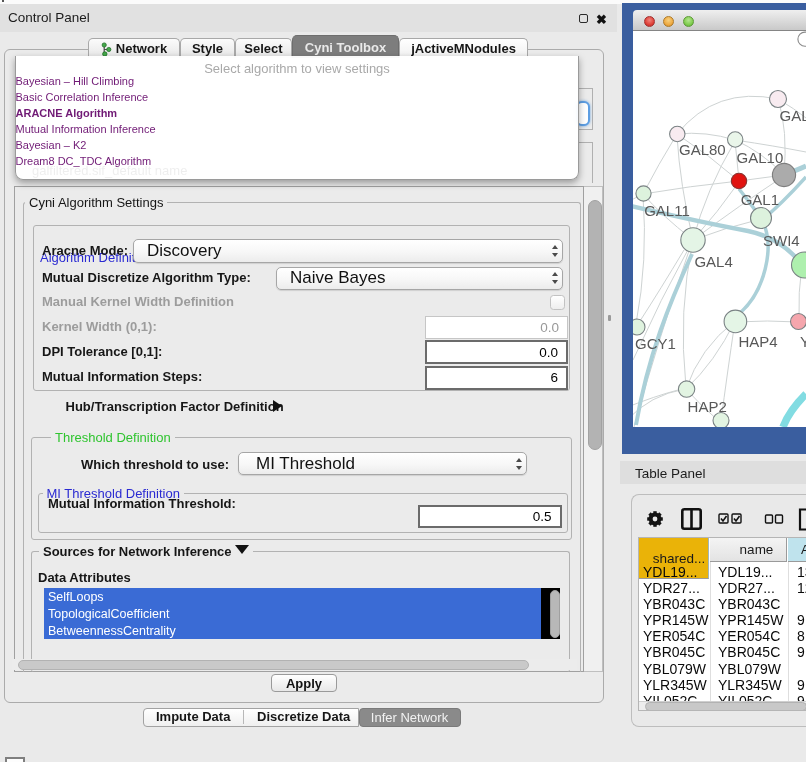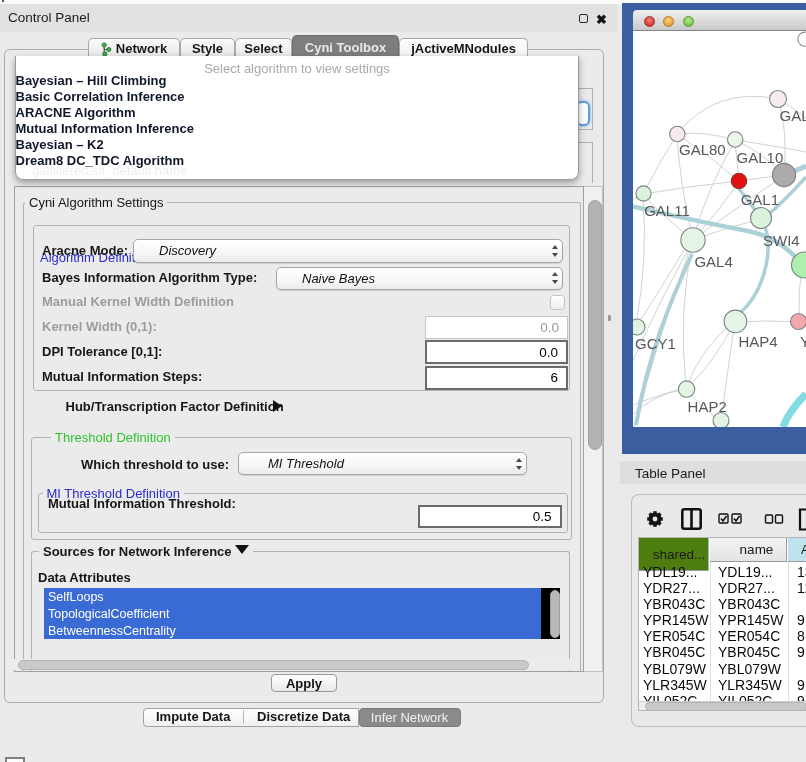--- a/index.html
+++ b/index.html
@@ -4,21 +4,21 @@
 <style>
 * { margin:0; padding:0; box-sizing:border-box; }
 html,body { width:806px; height:762px; overflow:hidden; }
 body { font-family:"Liberation Sans", sans-serif; background:#eaeaea; position:relative; }
 .abs { position:absolute; }
 .b13 { font-size:13px; font-weight:bold; color:#161616; }
 .fs { position:absolute; border:1px solid #b2b2b2; border-radius:3px; }
 .leg { position:absolute; background:#ebebeb; padding:0 4px; font-size:13px; line-height:13px; }
 .combo { position:absolute; border:1px solid #a6a6a6; border-radius:5px;
   background:linear-gradient(#ffffff, #f7f7f7 55%, #ececec); box-shadow:0 1px 1px rgba(0,0,0,0.12); }
-.combo .ct { position:absolute; left:12px; top:0; bottom:0; display:flex; align-items:center; font-size:13px; color:#111;font-style:italic; }
+.combo .ct { position:absolute; left:0; top:0; bottom:0; display:flex; align-items:center; font-size:17px; color:#111; }
 .arr { position:absolute; right:3.5px; top:50%; width:7px; height:12px; margin-top:-6px; }
 .arr:before { content:""; position:absolute; left:0; top:0; border-left:3.5px solid transparent; border-right:3.5px solid transparent; border-bottom:4.5px solid #4a4a4a; }
 .arr:after { content:""; position:absolute; left:0; bottom:0; border-left:3.5px solid transparent; border-right:3.5px solid transparent; border-top:4.5px solid #4a4a4a; }
 .inp { position:absolute; background:#fff; font-size:13.5px; text-align:right; padding-right:8px; display:flex; align-items:center; justify-content:flex-end; }
 </style>
 </head>
 <body>
 
 <div class="abs" style="left:0;top:0;width:806px;height:4px;background:#fbfbfb;"></div>
 <div class="abs" style="left:2px;top:0;width:2px;height:2px;background:#555;"></div>
@@ -68,21 +68,21 @@
 
   <div class="fs" style="left:33px;top:221px;width:537px;height:166px;"></div>
   <div class="leg" style="left:36px;top:215px;color:#2a2ad2;margin-top:32px;">Algorithm Definition</div>
 
   <div class="abs b13" style="left:42px;top:239px;">Aracne Mode:</div>
   <div class="combo" style="left:133px;top:235px;width:430px;height:23.5px;">
       <div class="ct" style="padding-left:13px;">Discovery</div>
       <div class="arr"></div>
     </div>
 
-  <div class="abs b13" style="left:42px;top:265.5px;">Bayes Information Algorithm Type:</div>
+  <div class="abs b13" style="left:42px;top:265.5px;">Mutual Discretize Algorithm Type:</div>
   <div class="combo" style="left:276px;top:262.5px;width:287px;height:23.5px;">
       <div class="ct" style="padding-left:13px;">Naive Bayes</div>
       <div class="arr"></div>
     </div>
 
   <div class="abs b13" style="left:42px;top:290px;color:#9c9c9c;">Manual Kernel Width Definition</div>
   <div class="abs" style="left:550px;top:291px;width:15px;height:15px;border:1px solid #c2c2c2;border-radius:3.5px;background:linear-gradient(#ffffff,#eeeeee);"></div>
 
   <div class="abs b13" style="left:42px;top:315px;color:#9c9c9c;">Kernel Width (0,1):</div>
   <div class="inp" style="left:425px;top:311.5px;width:143px;height:23px;border:1px solid #c6c6c6;color:#999;">0.0</div>
@@ -130,21 +130,21 @@
   <div class="abs" style="left:142.5px;top:703.5px;width:216px;height:19px;background:linear-gradient(#ffffff,#efefef);border:1px solid #a2a2a2;border-radius:4px 0 0 4px;"></div>
   <div class="abs" style="left:243px;top:706px;width:1px;height:14px;background:#b8b8b8;"></div>
   <div class="abs b13" style="left:156px;top:704.5px;">Impute Data</div>
   <div class="abs b13" style="left:257px;top:704.5px;">Discretize Data</div>
   <div class="abs" style="left:358.5px;top:703.5px;width:102px;height:19px;background:#8a8a8a;border:1px solid #7a7a7a;border-radius:4px;display:flex;align-items:center;justify-content:center;font-size:13px;color:#f2f2f2;">Infer Network</div>
 </div>
 
 <div class="abs" style="left:15px;top:56px;width:564px;height:124px;background:rgba(255,255,255,0.96);border:1px solid #9a9a9a;border-top:none;border-radius:0 0 8px 8px;box-shadow:0 3px 7px rgba(0,0,0,0.35);z-index:50;">
   <div style="position:absolute;left:16px;top:107px;font-size:13px;color:rgba(120,120,120,0.13);">galfiltered.sif_default name</div>
   <div style="position:absolute;left:0;top:5px;width:100%;text-align:center;font-size:13px;color:#a9a9a9;">Select algorithm to view settings</div>
-  <div style="position:absolute;left:-0.5px;top:16.5px;font-size:13px;line-height:16px;color:#0f172a;font-weight:bold;">Bayesian – Hill Climbing<br>Basic Correlation Inference<br><b>ARACNE Algorithm</b><br>Mutual Information Inference<br>Bayesian – K2<br>Dream8 DC_TDC Algorithm</div>
+  <div style="position:absolute;left:-0.5px;top:16.5px;font-size:11px;line-height:16px;color:#701a75;">Bayesian – Hill Climbing<br>Basic Correlation Inference<br><b>ARACNE Algorithm</b><br>Mutual Information Inference<br>Bayesian – K2<br>Dream8 DC_TDC Algorithm</div>
 </div>
 
 <div class="abs" style="left:608px;top:315px;width:3px;height:6px;background:#9a9a9a;border-radius:1px;"></div>
 
 <div class="abs" style="left:622px;top:3px;width:184px;height:451px;background:#3a5e9f;">
   <div class="abs" style="left:11px;top:7px;width:173px;height:21px;background:linear-gradient(#efefef,#c9c9c9);border-bottom:1px solid #858585;border-radius:4px 0 0 0;">
     <div class="abs" style="left:10.8px;top:6px;width:11px;height:11px;border-radius:50%;background:radial-gradient(circle at 50% 35%, #f0837c, #dd3c33 65%, #b02a24);border:0.5px solid #a03030;"></div>
     <div class="abs" style="left:30.4px;top:6px;width:11px;height:11px;border-radius:50%;background:radial-gradient(circle at 50% 35%, #f7d07e, #eda73e 65%, #c07d22);border:0.5px solid #ad7a28;"></div>
     <div class="abs" style="left:50px;top:6px;width:11px;height:11px;border-radius:50%;background:radial-gradient(circle at 50% 35%, #b5e58f, #7ccb4a 65%, #57a032);border:0.5px solid #5d9938;"></div>
   </div>
@@ -251,21 +251,21 @@
     <path d="M90 12.5 l2 2.5 3.5-5" stroke-width="1.6"></path>
     <rect x="121.5" y="9" width="7" height="8" rx="1"></rect>
     <rect x="131.5" y="9" width="7" height="8" rx="1"></rect>
   </g>
   <g fill="none" stroke="#111" stroke-width="2.2">
     <path d="M156 3.5 h10 v20 h-10 z"></path>
   </g>
 </svg>
 
 <div class="abs" style="left:638px;top:537px;width:168px;height:174px;background:#fff;border:1px solid #b5b5b5;border-right:none;overflow:hidden;">
-  <div class="abs" style="left:0;top:0;width:70px;height:33px;background:#4d7c0f;border-right:1px solid #9fb6bd;border-bottom:1px solid #9a9a9a;display:flex;align-items:center;justify-content:center;padding-left:11px;font-size:13.5px;color:#1a1a1a;">shared...</div>
+  <div class="abs" style="left:0;top:0;width:70px;height:41px;background:#eab308;border-right:1px solid #9fb6bd;border-bottom:1px solid #9a9a9a;display:flex;align-items:center;justify-content:center;padding-left:11px;font-size:13.5px;color:#1a1a1a;">shared...</div>
   <div class="abs" style="left:71px;top:0;width:77px;height:24px;background:linear-gradient(#f4f4f4,#e3e3e3);border-right:1px solid #9a9a9a;border-bottom:1px solid #9a9a9a;display:flex;align-items:center;justify-content:center;padding-left:17px;font-size:13.5px;color:#1a1a1a;">name</div>
   <div class="abs" style="left:149px;top:0;width:19px;height:24px;background:#bfe3ed;border-bottom:1px solid #9a9a9a;padding-left:13px;display:flex;align-items:center;font-size:13px;color:#1a1a1a;">A</div>
   <div class="abs" style="left:70.5px;top:24px;width:1px;height:150px;background:#dedede;"></div>
   <div class="abs" style="left:148.5px;top:24px;width:1px;height:150px;background:#dedede;"></div>
   <div class="abs" style="left:4px;top:26px;font-size:14px;line-height:16.1px;color:#0a0a0a;">YDL19...<br>YDR27...<br>YBR043C<br>YPR145W<br>YER054C<br>YBR045C<br>YBL079W<br>YLR345W<br>YIL052C</div>
   <div class="abs" style="left:79px;top:26px;font-size:14px;line-height:16.1px;color:#0a0a0a;">YDL19...<br>YDR27...<br>YBR043C<br>YPR145W<br>YER054C<br>YBR045C<br>YBL079W<br>YLR345W<br>YIL052C</div>
   <div class="abs" style="left:158px;top:26px;font-size:14px;line-height:16.1px;color:#0a0a0a;">13<br>12<br><br>9.<br>8.<br>9.<br><br>9.<br>9</div>
   <div class="abs" style="left:0;top:163px;width:168px;height:11px;background:#ededed;border-top:1px solid #cfcfcf;"></div>
   <div class="abs" style="left:6px;top:164px;width:162px;height:9px;background:#c8c8c8;border:1px solid #b2b2b2;border-radius:4.5px;"></div>
 </div>

